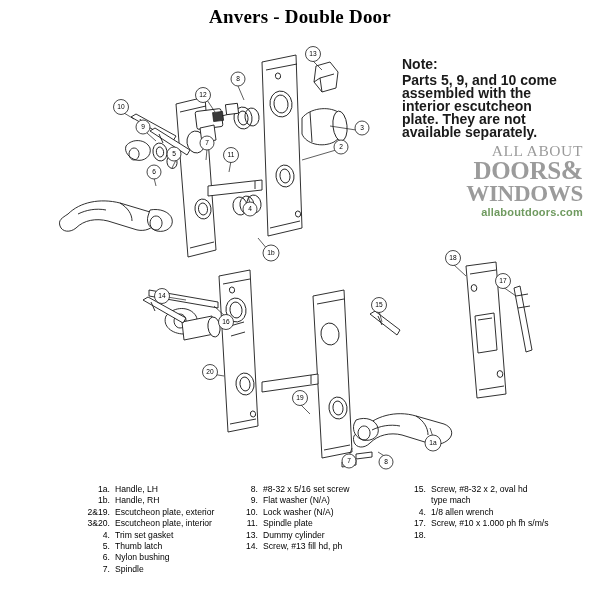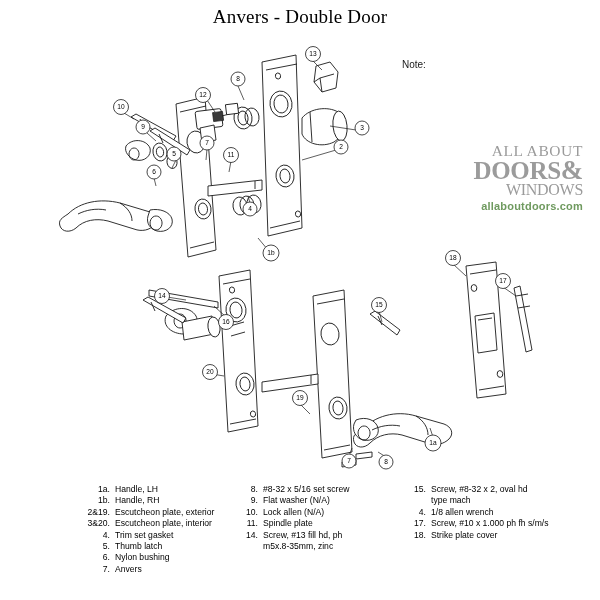--- a/index.html
+++ b/index.html
@@ -20,34 +20,35 @@
     width: 600px;
     height: 600px;
   }
   .title {
     position: absolute;
     top: 6px;
     left: 0;
     width: 600px;
     text-align: center;
     font-family: "Liberation Serif", serif;
-    font-weight: normal;
+    font-weight: bold;
     font-size: 19px;
     letter-spacing: 0.2px;
     color: #000;
   }
   .note {
     position: absolute;
     left: 402px;
     top: 58px;
     width: 170px;
     font-family: "Liberation Sans", sans-serif;
-    font-size: 10px;
+    font-size: 14px;
     line-height: 13px;
     color: #1a1a1a;
+    font-weight: bold;
   }
   .note .note-head {
     margin-bottom: 3px;
   }
   .brand {
     position: absolute;
     left: 398px;
     top: 144px;
     width: 185px;
     text-align: right;
@@ -62,22 +63,22 @@
   }
   .brand .l2 {
     font-size: 25px;
     font-weight: bold;
     letter-spacing: -0.3px;
   }
   .brand .l2 .amp {
     font-size: 27px;
   }
   .brand .l3 {
-    font-size: 16px;
-    font-weight: normal;
+    font-size: 23px;
+    font-weight: bold;
     letter-spacing: -0.3px;
   }
   .brand .url {
     margin-top: 3px;
     font-family: "Liberation Sans", sans-serif;
     font-size: 11px;
     color: #6f9a5f;
     letter-spacing: 0.2px;
     font-weight: bold;
   }
@@ -166,20 +167,21 @@
 </style>
 </head>
 <body>
 
 <div id="page">
 
   <div class="title">Anvers - Double Door</div>
 
   <div class="note">
     <div class="note-head">Note:</div>
+    <div>Parts 5, 9, and 10 come assembled with the interior escutcheon plate. They are not available separately.</div>
   </div>
 
   <div class="brand">
     <div class="l1">ALL ABOUT</div>
     <div class="l2"><span>DOORS</span><span class="amp">&amp;</span></div>
     <div class="l3">WINDOWS</div>
     <div class="url">allaboutdoors.com</div>
   </div>
 
   <svg class="art" viewBox="0 0 600 600">
@@ -459,34 +461,34 @@
   <div class="legend">
 
     <div class="col col-1">
       <div class="row"><span class="num wide">1a.</span><span class="txt">Handle, LH</span></div>
       <div class="row"><span class="num wide">1b.</span><span class="txt">Handle, RH</span></div>
       <div class="row"><span class="num wide">2&amp;19.</span><span class="txt">Escutcheon plate, exterior</span></div>
       <div class="row"><span class="num wide">3&amp;20.</span><span class="txt">Escutcheon plate, interior</span></div>
       <div class="row"><span class="num wide">4.</span><span class="txt">Trim set gasket</span></div>
       <div class="row"><span class="num wide">5.</span><span class="txt">Thumb latch</span></div>
       <div class="row"><span class="num wide">6.</span><span class="txt">Nylon bushing</span></div>
-      <div class="row"><span class="num wide">7.</span><span class="txt">Anvers</span></div>
+      <div class="row"><span class="num wide">7.</span><span class="txt">Spindle</span></div>
     </div>
 
     <div class="col col-2">
       <div class="row"><span class="num">8.</span><span class="txt">#8-32 x 5/16 set screw</span></div>
       <div class="row"><span class="num">9.</span><span class="txt">Flat washer (N/A)</span></div>
-      <div class="row"><span class="num">10.</span><span class="txt">Lock allen (N/A)</span></div>
+      <div class="row"><span class="num">10.</span><span class="txt">Lock washer (N/A)</span></div>
       <div class="row"><span class="num">11.</span><span class="txt">Spindle plate</span></div>
+      <div class="row"><span class="num">13.</span><span class="txt">Dummy cylinder</span></div>
       <div class="row"><span class="num">14.</span><span class="txt">Screw, #13 fill hd, ph</span></div>
-      <div class="cont">m5x.8-35mm, zinc</div>
     </div>
 
     <div class="col col-3">
       <div class="row"><span class="num">15.</span><span class="txt">Screw, #8-32 x 2, oval hd</span></div>
       <div class="cont">type mach</div>
       <div class="row"><span class="num">4.</span><span class="txt">1/8 allen wrench</span></div>
       <div class="row"><span class="num">17.</span><span class="txt">Screw, #10 x 1.000 ph fh s/m/s</span></div>
-      <div class="row"><span class="num">18.</span><span class="txt">Strike plate cover</span></div>
+      <div class="row"><span class="num">18.</span></div>
     </div>
 
   </div>
 </div>
 
 </body></html>

